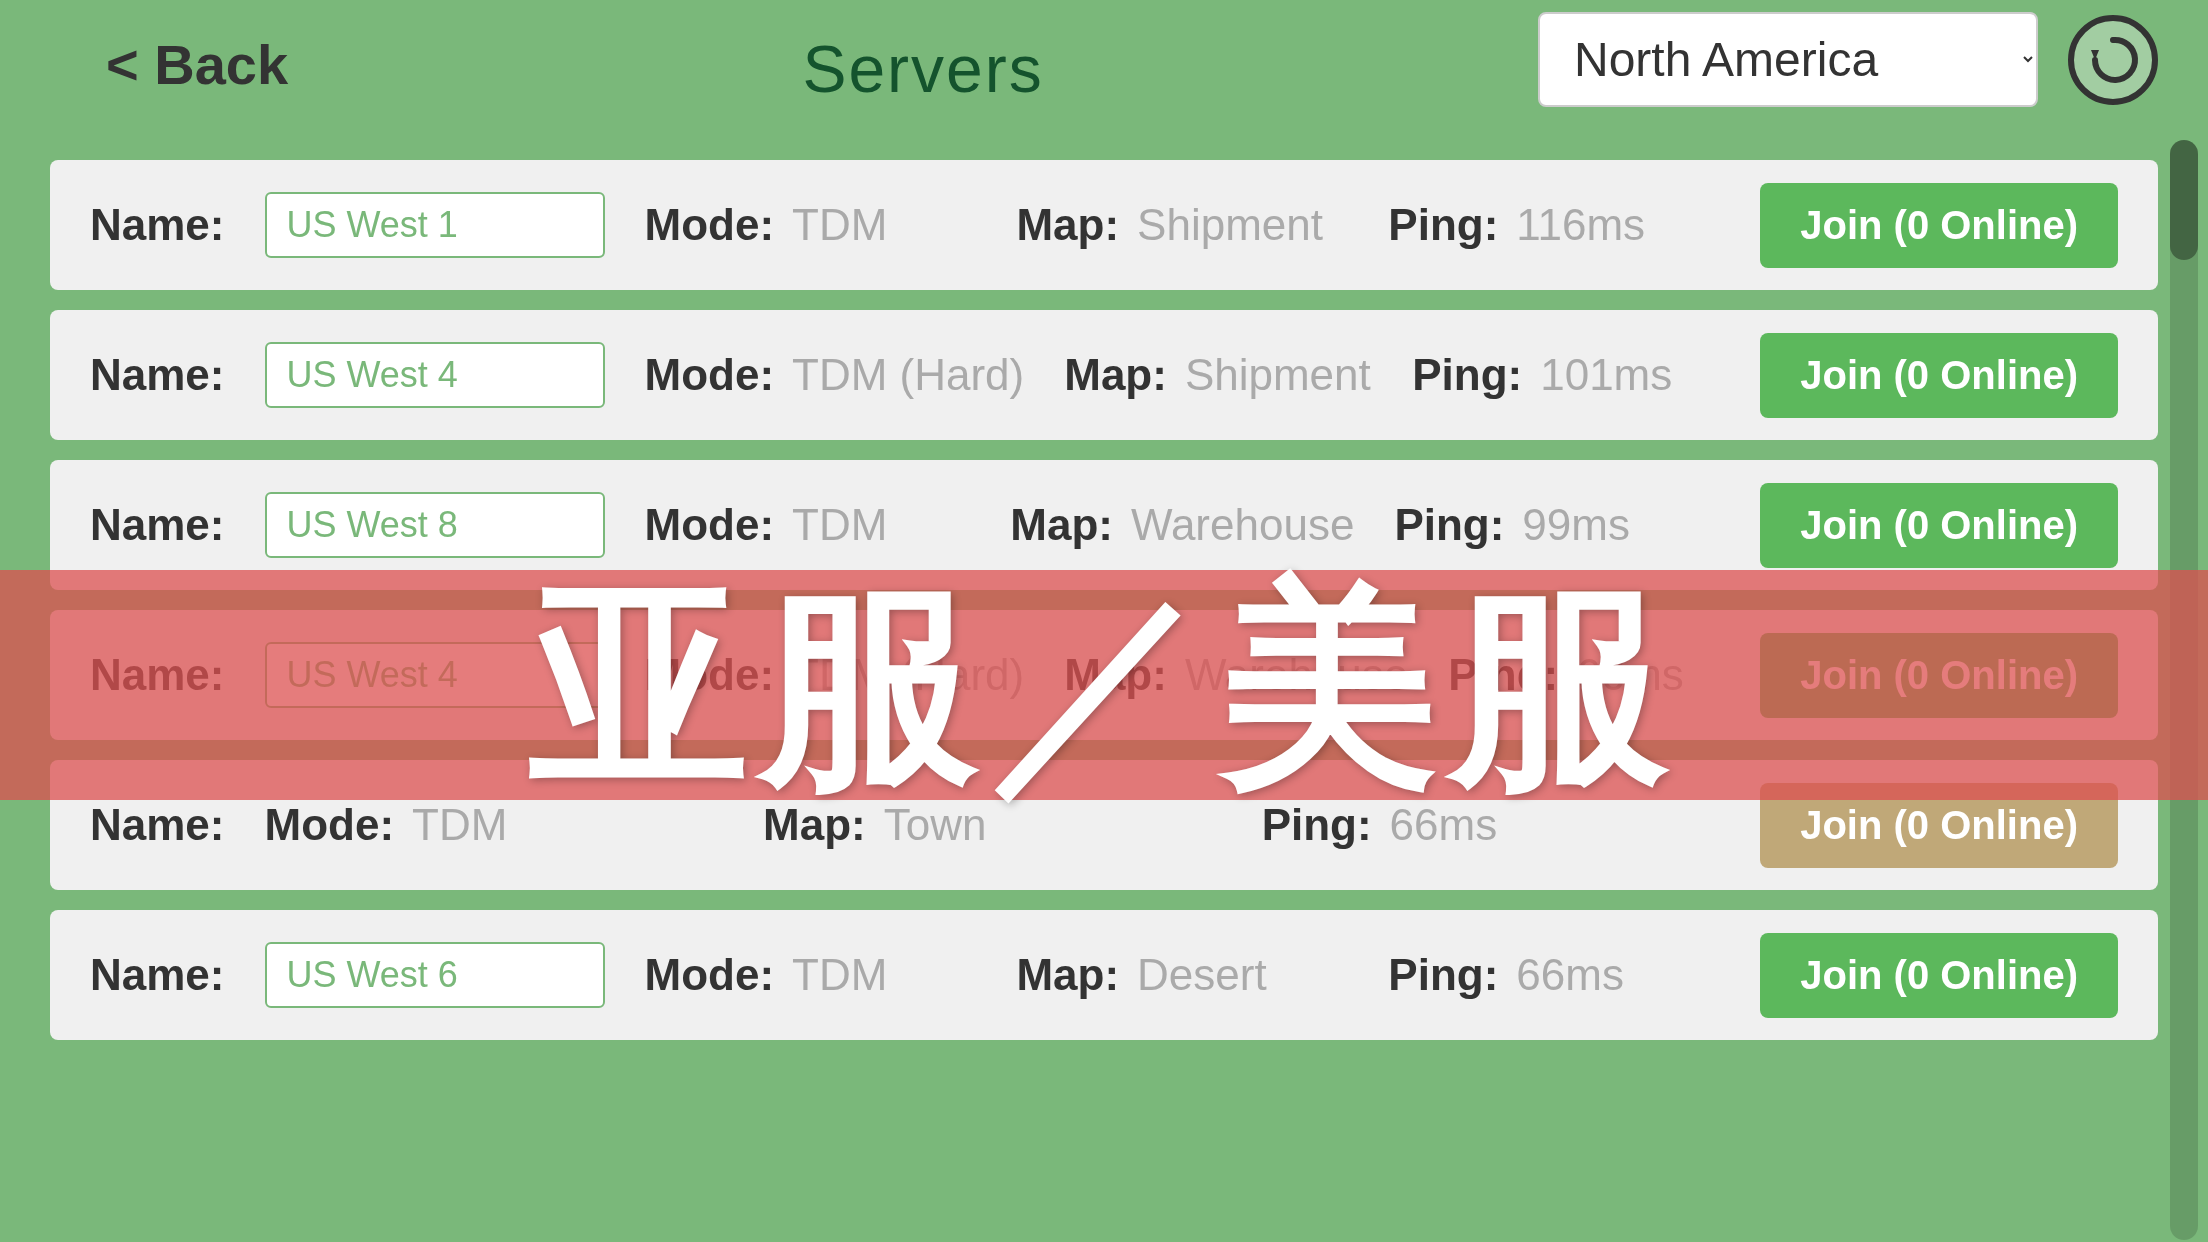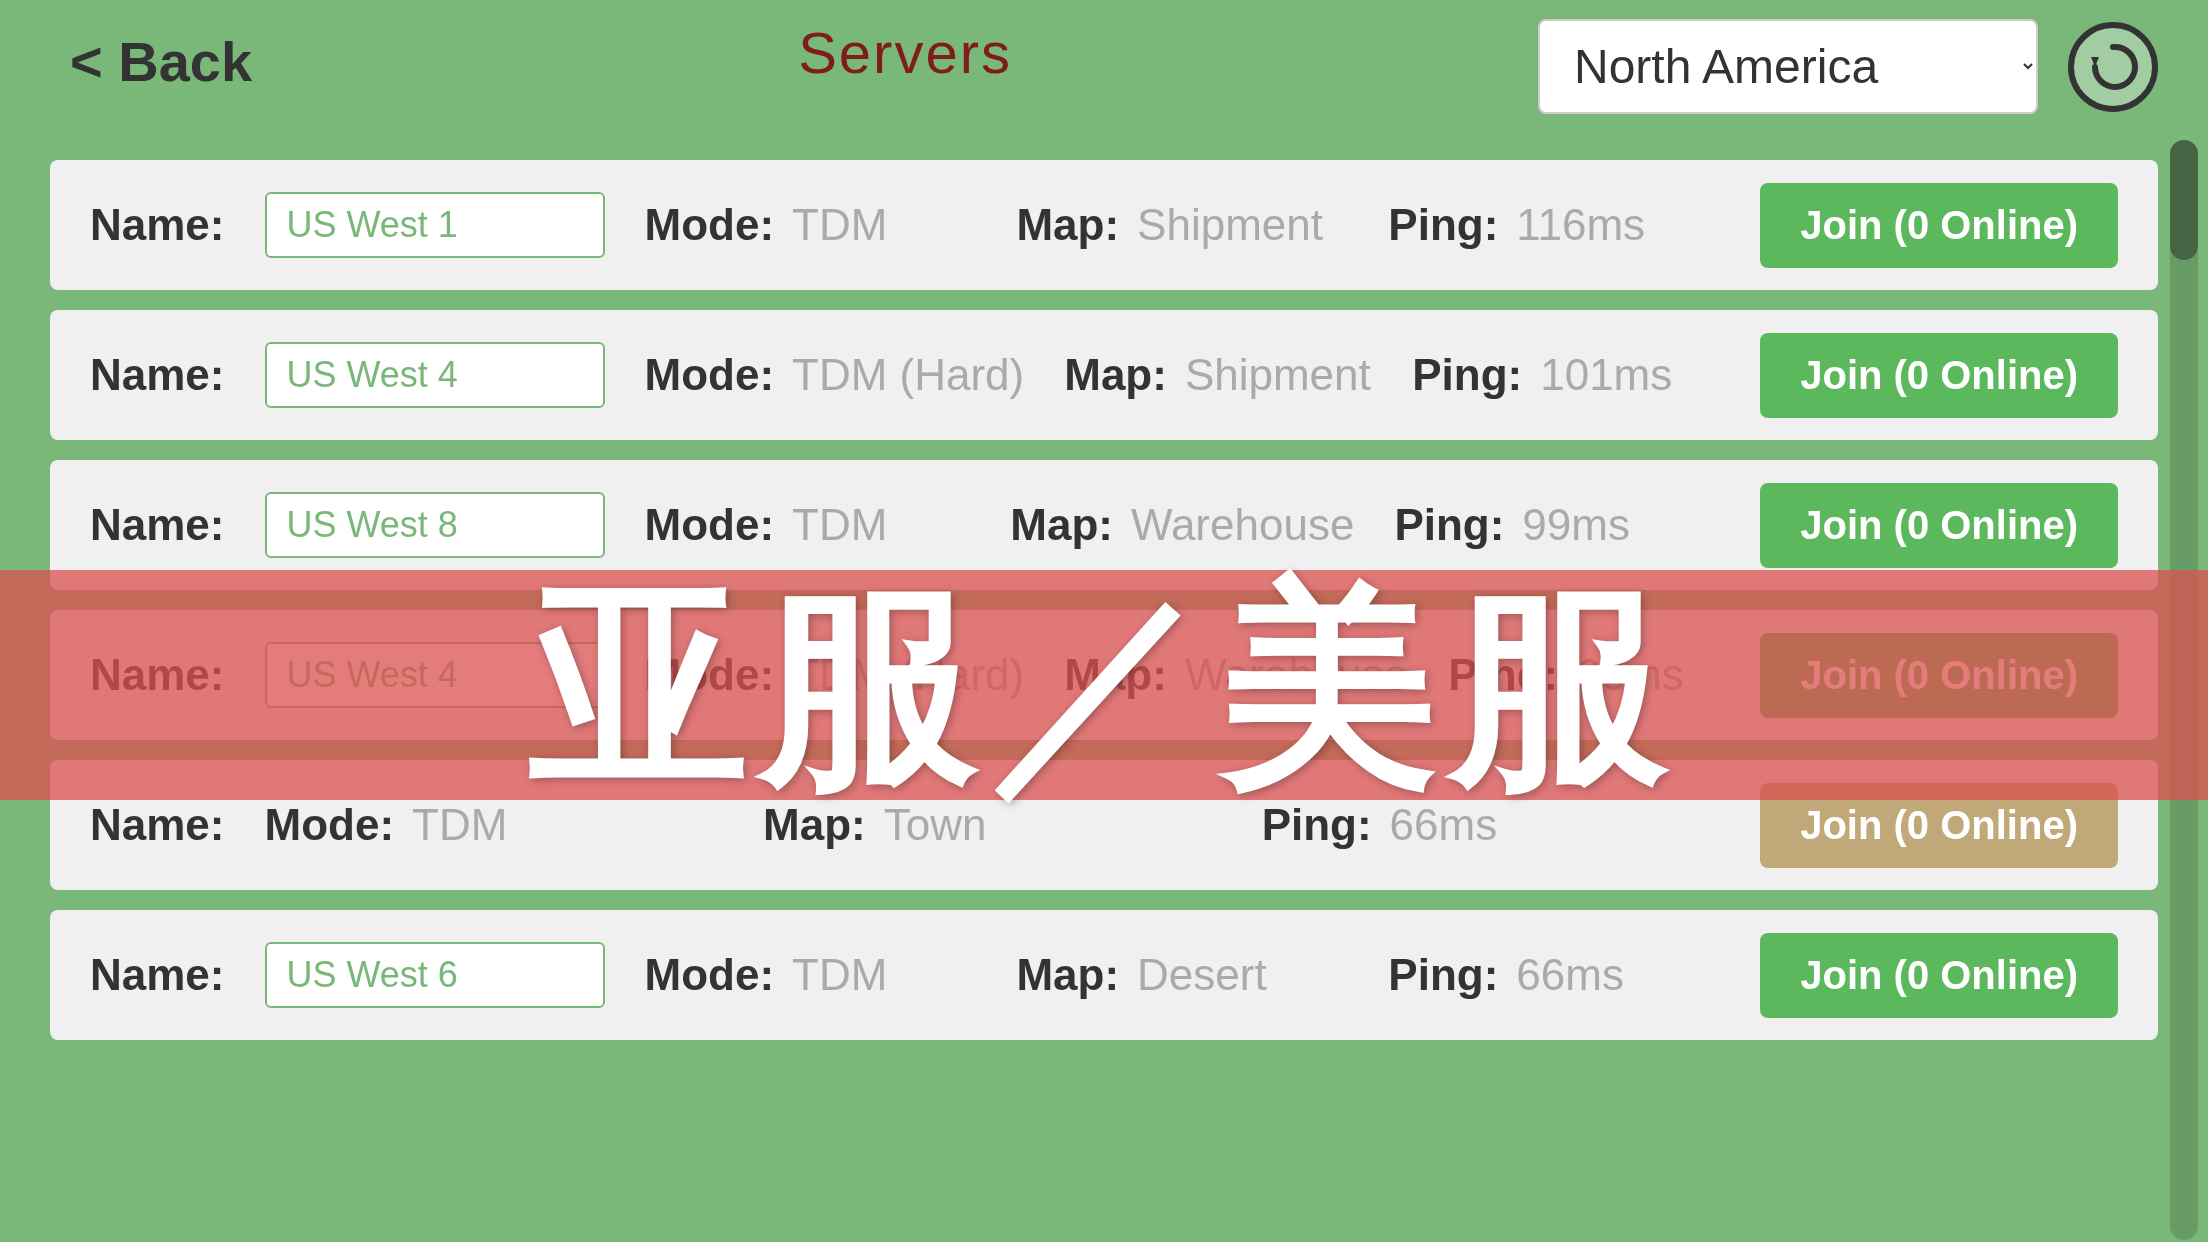--- a/index.html
+++ b/index.html
@@ -8,40 +8,41 @@
       height: 1242px;
       background-color: #7ab87a;
       font-family: 'Arial', sans-serif;
       overflow: hidden;
       position: relative;
     }
 
     
     .header {
       display: flex;
-      align-items: flex-start;
+      align-items: flex-end;
       justify-content: space-between;
-      padding: 19px 50px;
+      padding: 33px 50px;
       background-color: #7ab87a;
       height: 140px;
+      margin-left: 36px;
     }
 
     .back-button {
       font-size: 56px;
       font-weight: bold;
       color: #333;
       background: none;
       border: none;
       cursor: pointer;
       padding: 10px 20px;
     }
 
     .page-title {
-      font-size: 58px;
-      color: #7f1d1d;
+      font-size: 66px;
+      color: #14532d;
       font-weight: 300;
       letter-spacing: 2px;
     }
 
     .header-right {
       display: flex;
       align-items: center;
       gap: 30px;
     }
 

